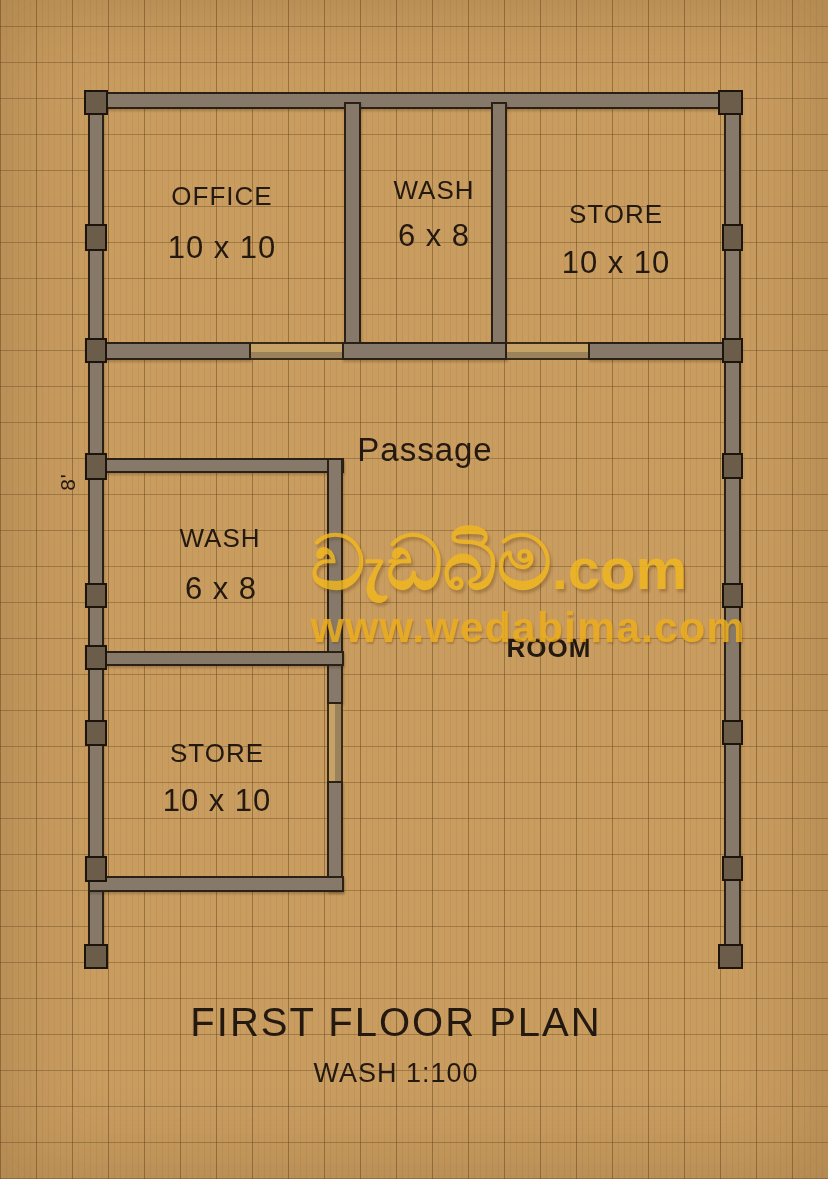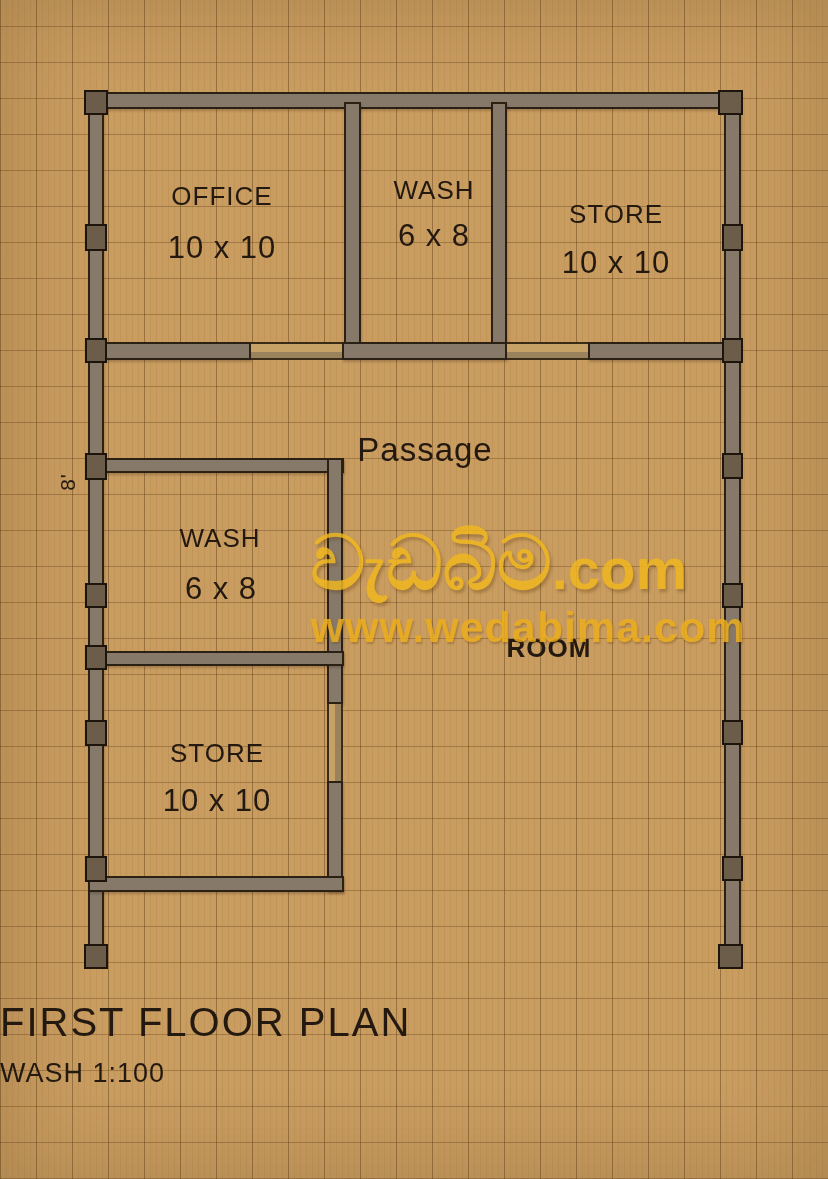--- a/index.html
+++ b/index.html
@@ -29,21 +29,21 @@
   .door-v{position:absolute; box-sizing:border-box; background:#c6a267;
     border-left:2px solid #3a2b17; border-right:2px solid #3a2b17; z-index:2;}
   .door-v::after{content:""; position:absolute; top:0; bottom:0; right:0; width:46%;
     background:rgba(125,108,85,.60);}
   .lbl{position:absolute; transform:translate(-50%,-50%); color:var(--text);
     white-space:nowrap; z-index:3; letter-spacing:1px;}
   .room-name{font-size:26px;}
   .room-dims{font-size:31px;}
   .passage-lbl{font-size:33px;}
   .dim-side{font-size:21px; transform:translate(-50%,-50%) rotate(-90deg);}
-  .titleblock{position:absolute; left:0; width:792px; top:1000px; text-align:left; z-index:3; color:var(--text);}
+  .titleblock{position:absolute; left:0; width:792px; top:1000px; text-align:center; z-index:3; color:var(--text);}
   .title-main{font-size:40px; letter-spacing:2px; font-weight:400;}
   .title-scale{font-size:27px; letter-spacing:1px; margin-top:13px; font-weight:400;}
   .watermark{position:absolute; left:528px; top:588px; transform:translate(-50%,-50%);
     text-align:left; z-index:4; pointer-events:none; opacity:.83;}
   .wm-big{line-height:1; white-space:nowrap;
     color:var(--watermark-yellow); text-shadow:2px 3px 3px rgba(92,58,8,.38); font-weight:700;}
   .wm-brand{font-size:76px;}
   .wm-suffix{font-size:58px;}
   .wm-url{font-size:43px; font-weight:700; letter-spacing:1px; margin-top:2px;
     color:var(--watermark-url); text-shadow:1px 2px 2px rgba(92,58,8,.35); white-space:nowrap;}

